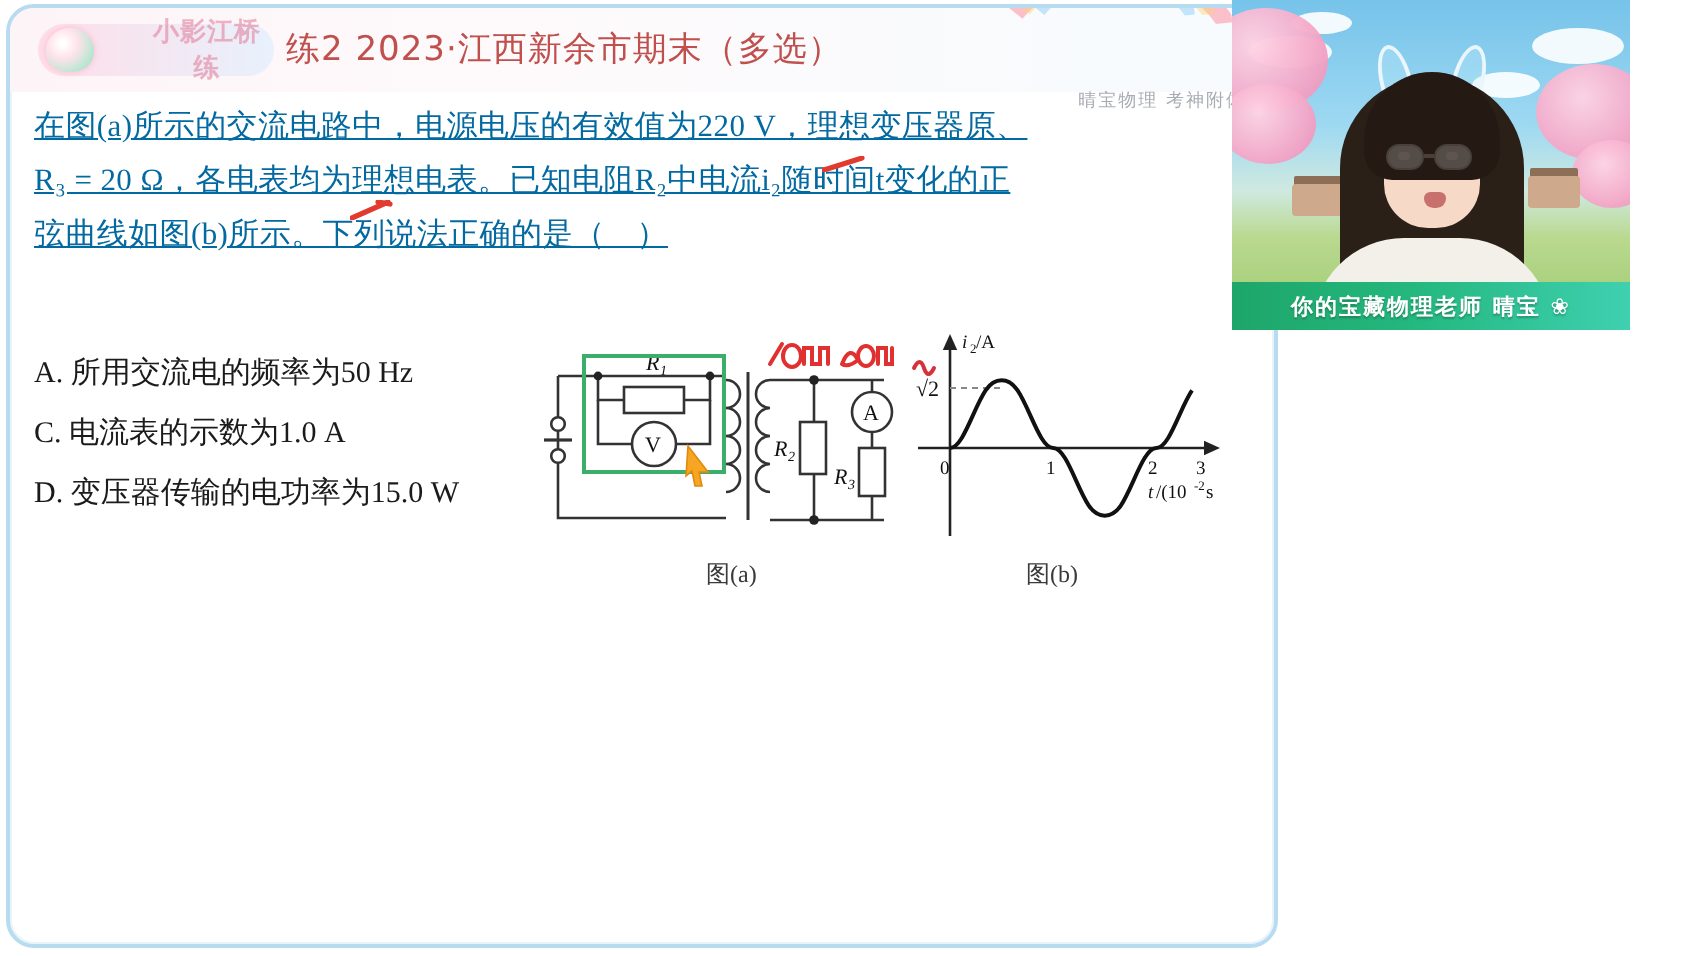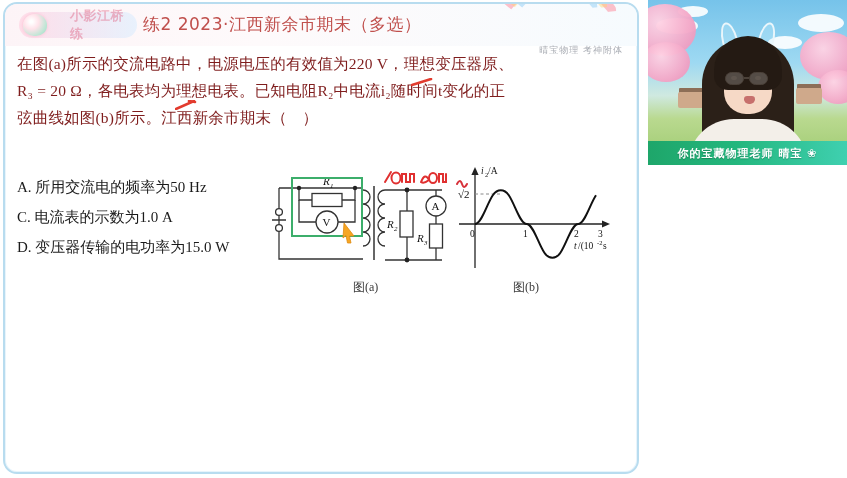--- a/index.html
+++ b/index.html
@@ -38,20 +38,21 @@
   #logo-ball {
     width: 24px; height: 22px; margin-left: 4px; border-radius: 50% 50% 45% 45%;
     background: radial-gradient(circle at 35% 35%, #fff 6%, #ffe3ea 35%, #bfe6d5 70%, #9ed7c6 100%);
     box-shadow: 0 0 3px rgba(255,160,190,.6);
     flex: none;
   }
   #logo-text {
     margin-left: 23px; font-size: 13px; font-weight: bold;
     color: rgba(226,120,150,.55); letter-spacing: .5px;
     font-family: "DejaVu Sans", sans-serif;
+    text-align: center;
   }
   #paper-title {
     position: absolute; left: 138px; top: 9px;
     font-size: 17px; font-weight: normal; color: #c0504d;
     font-family: "DejaVu Sans", sans-serif; letter-spacing: .5px;
     white-space: nowrap;
   }
   #rainbow {
     position: absolute; right: 12px; top: -26px; width: 140px; height: 70px;
     border-radius: 70px 70px 0 0;
@@ -68,22 +69,22 @@
   #rainbow::after  { border-top-color: rgba(130,200,245,.45); transform: scale(.70); }
   #watermark {
     position: absolute; right: 14px; top: 40px;
     font-size: 9px; color: #8a8f99; opacity: .75;
     font-family: "DejaVu Sans", sans-serif; letter-spacing: 1px; white-space: nowrap;
   }
 
   
   #stem { position: absolute; left: 12px; top: 46px; width: 614px; }
   .stem-line {
-    font-size: 15.5px; line-height: 27px; color: #7f1d1d;
-    white-space: nowrap; letter-spacing: .2px;
+    font-size: 15.5px; line-height: 27px; color: #0369a1;
+    white-space: nowrap; letter-spacing: .2px; text-decoration: underline;
   }
 
   .opt { font-size: 15px; line-height: 30px; color: #1b1b1b; white-space: nowrap; }
   #options { position: absolute; left: 12px; top: 168px; width: 250px; }
 
   
   .pen-stroke { position: absolute; width: 22px; height: 6px; pointer-events: none; }
   .pen-stroke svg { display: block; }
 
   
@@ -91,21 +92,21 @@
   #fig-b { position: absolute; left: 448px; top: 158px; width: 170px; height: 116px; }
   .fig-cap {
     position: absolute; font-size: 12px; color: #3a3a3a;
     font-family: "Liberation Serif", serif;
   }
   #cap-a { left: 348px; top: 275px; }
   #cap-b { left: 508px; top: 275px; }
 
   
   #video-panel {
-    position: absolute; left: 648px; top: 0; width: 199px; height: 165px;
+    position: absolute; left: 616px; top: 0; width: 199px; height: 165px;
     overflow: hidden; background: #b91c1c;
   }
   #vid-sky {
     position: absolute; inset: 0;
     background: linear-gradient(180deg,#76c3ea 0%, #9ed9f2 38%, #cfe9e0 58%, #b9d98f 72%, #9cc96e 100%);
   }
   .cloud { position: absolute; background: rgba(255,255,255,.9); border-radius: 50%; }
   .tree {
     position: absolute; border-radius: 50%;
     background: radial-gradient(circle at 40% 35%, #ffd3e4, #f4a8c8 60%, #e98cb6 100%);
@@ -183,21 +184,21 @@
           <div id="logo-text">小影江桥练</div>
         </div>
         <div id="paper-title">练2    2023·江西新余市期末（多选）</div>
         <div id="rainbow"></div>
         <div id="watermark">晴宝物理 考神附体</div>
       </div>
 
       <div id="stem">
         <div class="stem-line">在图(a)所示的交流电路中，电源电压的有效值为220 V，理想变压器原、</div>
         <div class="stem-line">R₃ = 20 Ω，各电表均为理想电表。已知电阻R₂中电流i₂随时间t变化的正</div>
-        <div class="stem-line">弦曲线如图(b)所示。江西新余市期末（　）</div>
+        <div class="stem-line">弦曲线如图(b)所示。下列说法正确的是（　）</div>
       </div>
 
       <div class="pen-stroke" style="left:406px; top:74px;">
         <svg width="22" height="8">
             <path d="M1,7 L20,1" stroke="#e23b2e" stroke-width="2.6" fill="none" stroke-linecap="round"></path>
           </svg>
       </div>
       <div class="pen-stroke" style="left:170px; top:96px;">
         <svg width="22" height="10">
             <path d="M1,9 L19,1" stroke="#e23b2e" stroke-width="2.6" fill="none" stroke-linecap="round"></path>

